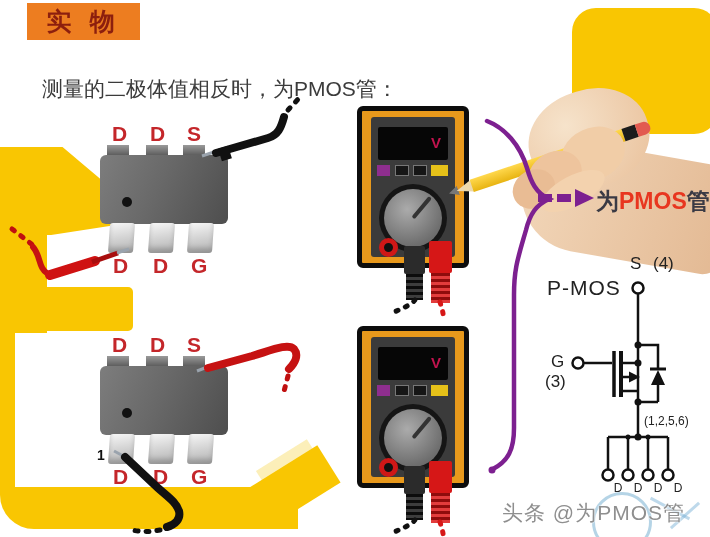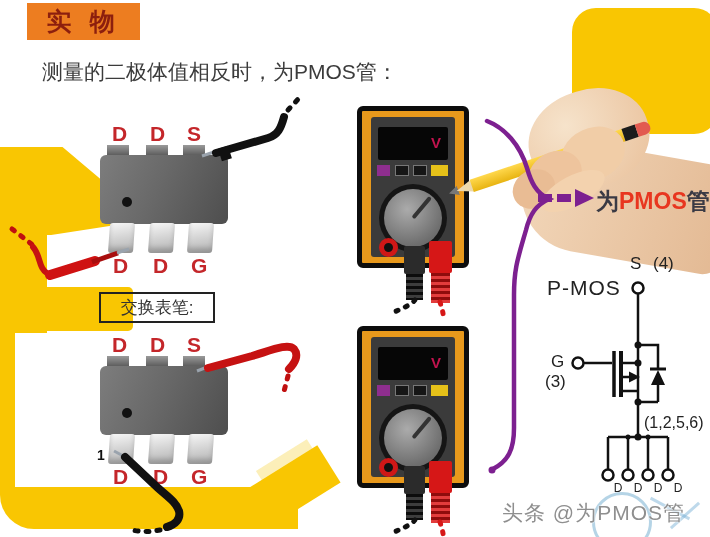--- a/index.html
+++ b/index.html
@@ -17,21 +17,21 @@
   .deco-fold{left:262px;top:452px;width:60px;height:40px;background:#FCEFB9;
      transform:rotate(-32deg);}
   .deco-tip{left:255px;top:463px;width:80px;height:44px;transform:rotate(-32deg);}
   .deco-tr{left:572px;top:8px;width:146px;height:126px;border-radius:24px;z-index:1;}
 
   
   .banner{position:absolute;left:27px;top:3px;width:113px;height:37px;background:#ED7D20;
      z-index:6;display:flex;align-items:center;justify-content:center;}
   .banner span{font-family:"Liberation Serif",serif;font-weight:bold;font-size:25px;
      color:#8C1F0E;letter-spacing:6px;}
-  .subtitle{position:absolute;left:42px;top:58px;font-size:21px;color:#3B3B3B;z-index:6;}
+  .subtitle{position:absolute;left:42px;top:75px;font-size:21px;color:#3B3B3B;z-index:6;}
 
   .swapbox{position:absolute;left:99px;top:292px;width:112px;height:27px;border:2px solid #222;
      z-index:6;display:flex;align-items:center;justify-content:center;font-size:17px;color:#333;}
 
   
   .chip{position:absolute;left:95px;width:140px;height:160px;z-index:2;}
   .chip-body{position:absolute;left:5px;top:33px;width:128px;height:69px;border-radius:6px;
      background:linear-gradient(115deg,#7d7d7d 0%,#696969 45%,#4e4e4e 100%);}
   .chip-dot{position:absolute;left:27px;top:75px;width:10px;height:10px;border-radius:50%;background:#111;}
   .chip-tab{position:absolute;top:23px;width:22px;height:11px;
@@ -99,21 +99,21 @@
   
   .overlay{position:absolute;left:0;top:0;width:710px;height:537px;z-index:5;pointer-events:none;}
 
   
   .schlab{position:absolute;color:#222;z-index:6;}
   .lab-s{left:630px;top:254px;font-size:17px;}
   .lab-s4{left:653px;top:254px;font-size:17px;}
   .lab-pmos{left:547px;top:276px;font-size:21px;letter-spacing:1px;}
   .lab-g{left:551px;top:352px;font-size:17px;}
   .lab-g3{left:545px;top:372px;font-size:17px;}
-  .lab-dbus{left:644px;top:414px;font-size:16px;}
+  .lab-dbus{left:644px;top:414px;font-size:12px;}
   .lab-drow{left:608px;top:481px;font-size:12px;}
   .lab-drow span{display:inline-block;width:20px;text-align:center;}
 
   .annotation{position:absolute;left:596px;top:186px;z-index:6;font-size:23px;font-weight:bold;white-space:nowrap;}
   .annotation .dark{color:#3A3A44;}
   .annotation .red{color:#E8361F;}
 
   
   .wm-blue{position:absolute;left:592px;top:492px;width:54px;height:54px;border-radius:50%;
      border:3px solid rgba(90,160,200,.45);z-index:5;}
@@ -152,23 +152,20 @@
     <div class="chip-body"></div>
     <div class="chip-dot"></div>
     <div class="chip-pin pin0"></div>
     <div class="chip-pin pin1"></div>
     <div class="chip-pin pin2"></div>
     <span class="pinlab bl0">D</span>
     <span class="pinlab bl1">D</span>
     <span class="pinlab bl2">G</span>
   </div>
 
-  <div class="swapbox">
-    <span>交换表笔:</span>
-  </div>
 
   <div class="chip" style="top:333px">
     <span class="pinlab tl0">D</span>
     <span class="pinlab tl1">D</span>
     <span class="pinlab tl2">S</span>
     <div class="chip-tab tab0"></div>
     <div class="chip-tab tab1"></div>
     <div class="chip-tab tab2"></div>
     <div class="chip-body"></div>
     <div class="chip-dot"></div>

